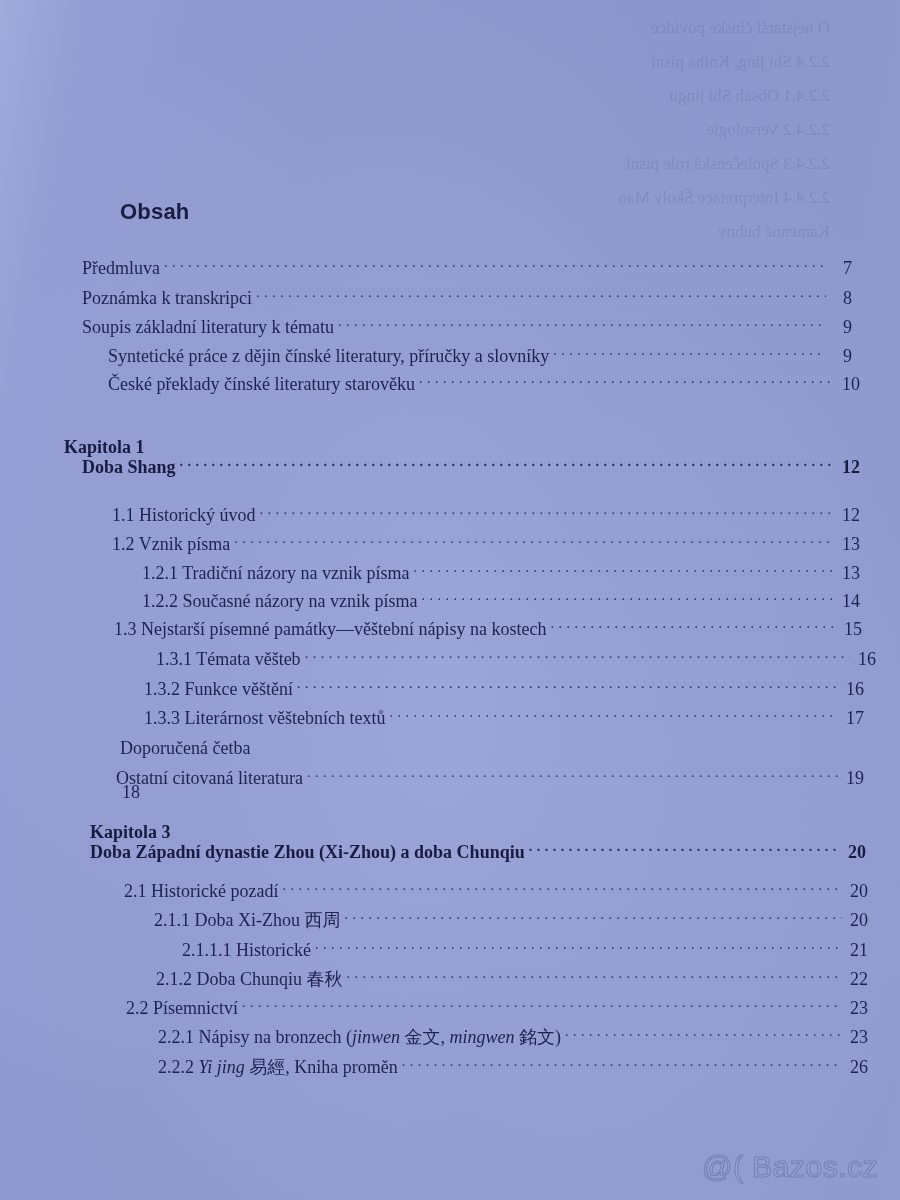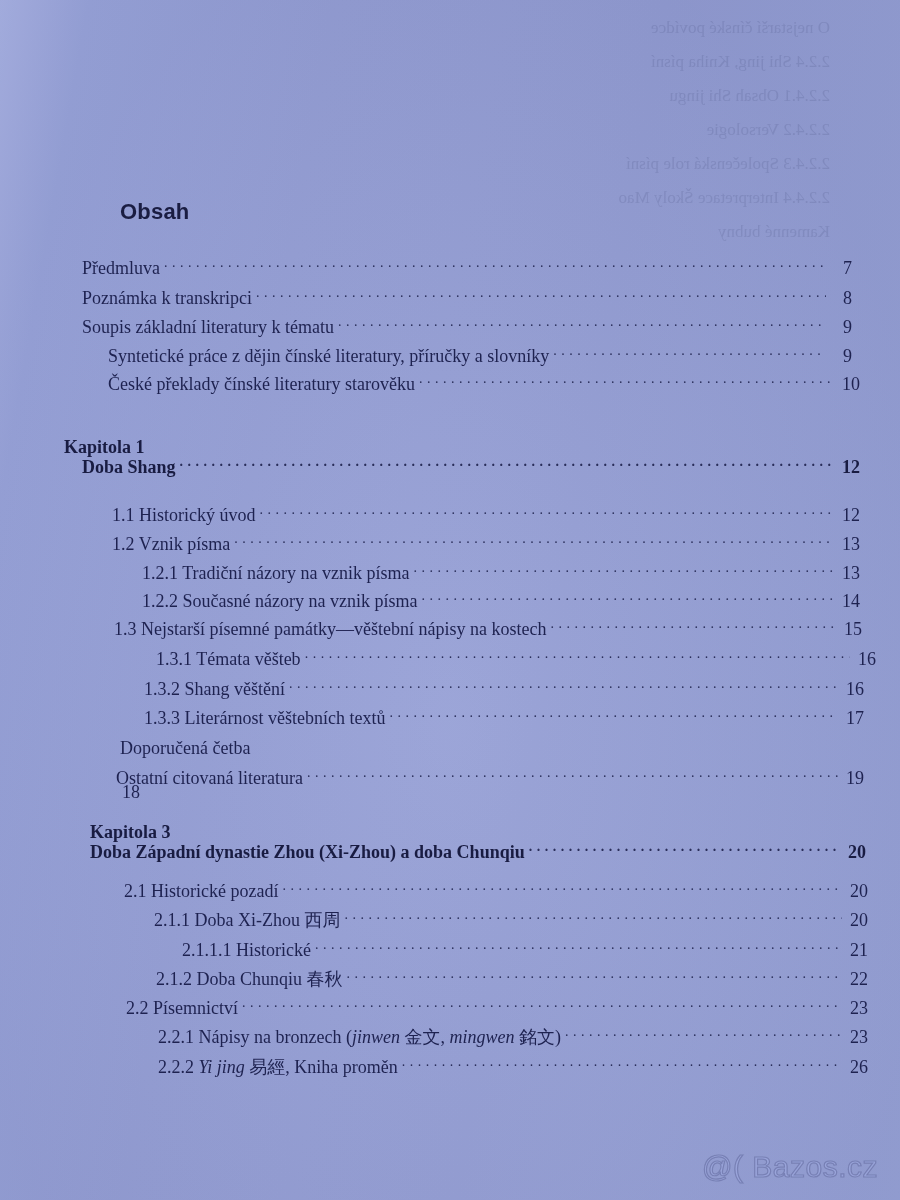--- a/index.html
+++ b/index.html
@@ -176,21 +176,21 @@
     <span class="label">1.3 Nejstarší písemné památky—věštební nápisy na kostech</span>
     <span class="dots"></span>
     <span class="page">15</span>
   </div>
   <div class="row" style="left:132px; top:643px; width:720px;margin-left:24px;">
     <span class="label">1.3.1 Témata věšteb</span>
     <span class="dots"></span>
     <span class="page">16</span>
   </div>
   <div class="row" style="left:144px; top:673px; width:720px;">
-    <span class="label">1.3.2 Shang věštění</span>
+    <span class="label">1.3.2 Funkce věštění</span>
     <span class="dots"></span>
     <span class="page">16</span>
   </div>
   <div class="row" style="left:144px; top:702px; width:720px;">
     <span class="label">1.3.3 Literárnost věštebních textů</span>
     <span class="dots"></span>
     <span class="page">17</span>
   </div>
   <div class="row" style="left:116px; top:737px; width:748px;flex-direction:column;">
     <span class="label">Doporučená četba</span>

